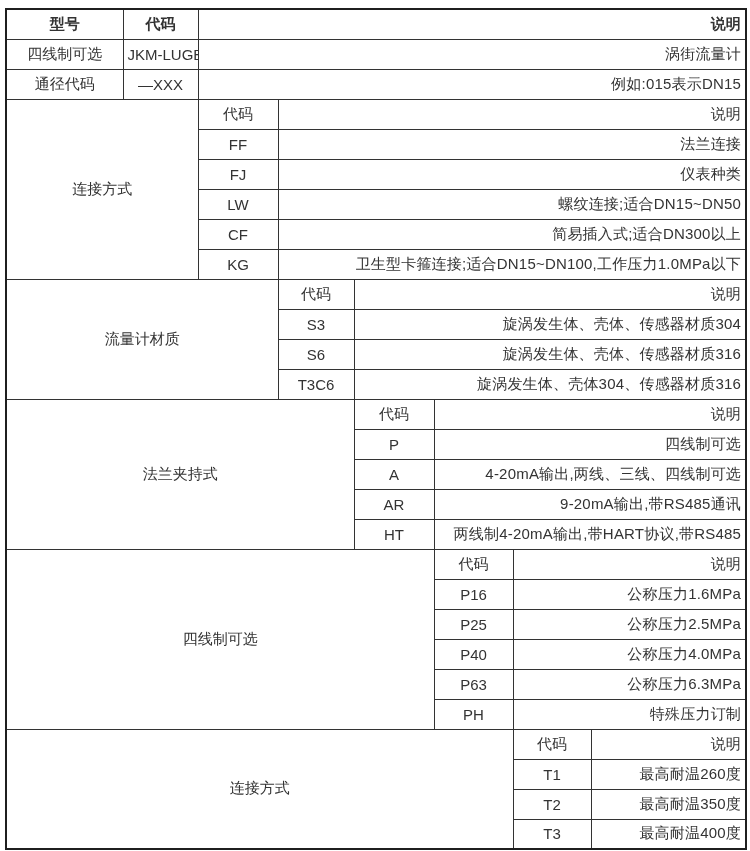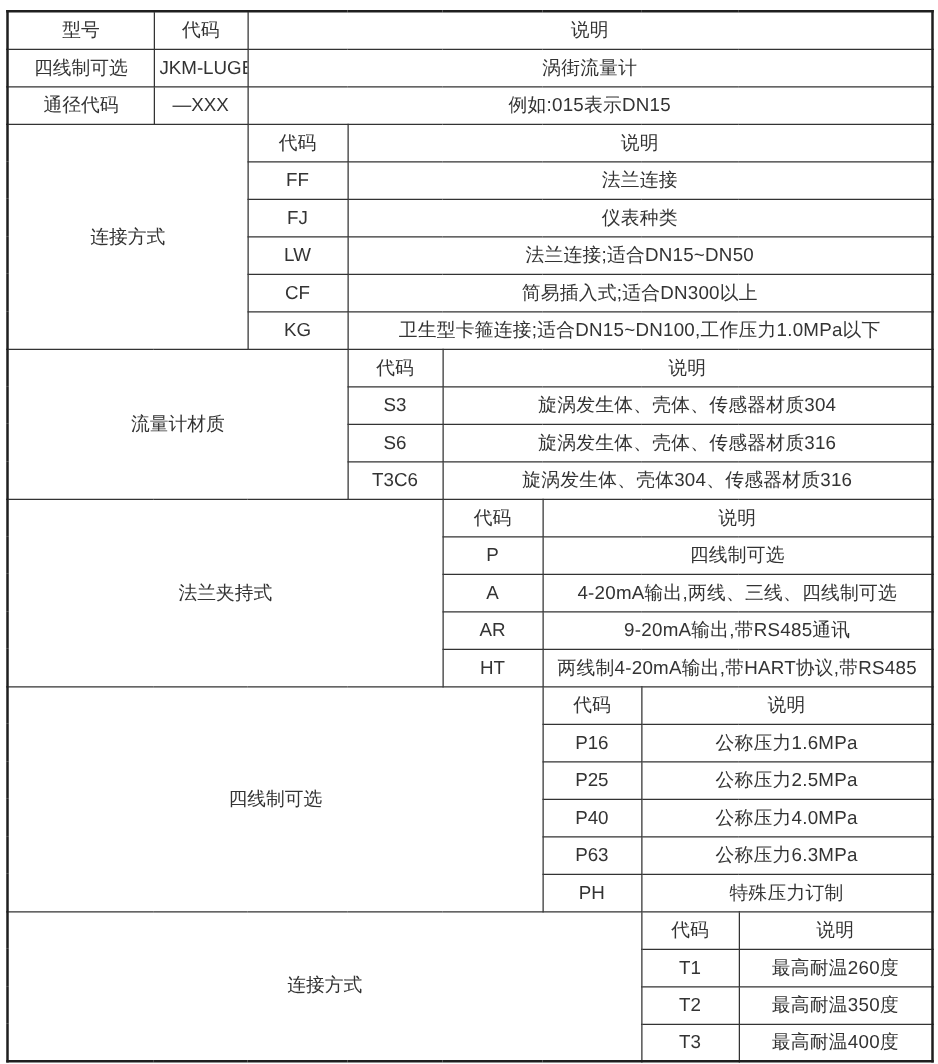--- a/index.html
+++ b/index.html
@@ -27,22 +27,22 @@
     box-sizing: border-box;
     font-size: 15px;
     color: #333333;
     padding: 0 4px;
     overflow: hidden;
     white-space: nowrap;
     vertical-align: middle;
     background: #ffffff;
   }
   td.center { text-align: center; padding: 0 2px; }
-  td.desc   { text-align: center; padding-left: 12px; letter-spacing: 0.2px; }
-  td.bg-h   { background: #c8d7e9; }  
+  td.desc   { text-align: right; padding-left: 12px; letter-spacing: 0.2px; }
+  td.bg-h   { background: #c8d7e9; font-weight: bold; }  
   td.bg-b   { background: #d9e5f3; }  
 </style>
 </head>
 <body>
 
 <div class="page">
   <table class="spec">
     <colgroup>
       <col style="width:117px">
         <col style="width:75px">
@@ -81,21 +81,21 @@
     <tr>
       <td class="center">FF</td>
       <td class="desc" colspan="5">法兰连接</td>
     </tr>
     <tr>
       <td class="center bg-b">FJ</td>
       <td class="desc bg-b" colspan="5">仪表种类</td>
     </tr>
     <tr>
       <td class="center">LW</td>
-      <td class="desc" colspan="5">法兰连接;适合DN15~DN50</td>
+      <td class="desc" colspan="5">螺纹连接;适合DN15~DN50</td>
     </tr>
     <tr>
       <td class="center bg-b">CF</td>
       <td class="desc bg-b" colspan="5">简易插入式;适合DN300以上</td>
     </tr>
     <tr>
       <td class="center">KG</td>
       <td class="desc" colspan="5">卫生型卡箍连接;适合DN15~DN100,工作压力1.0MPa以下</td>
     </tr>
 

